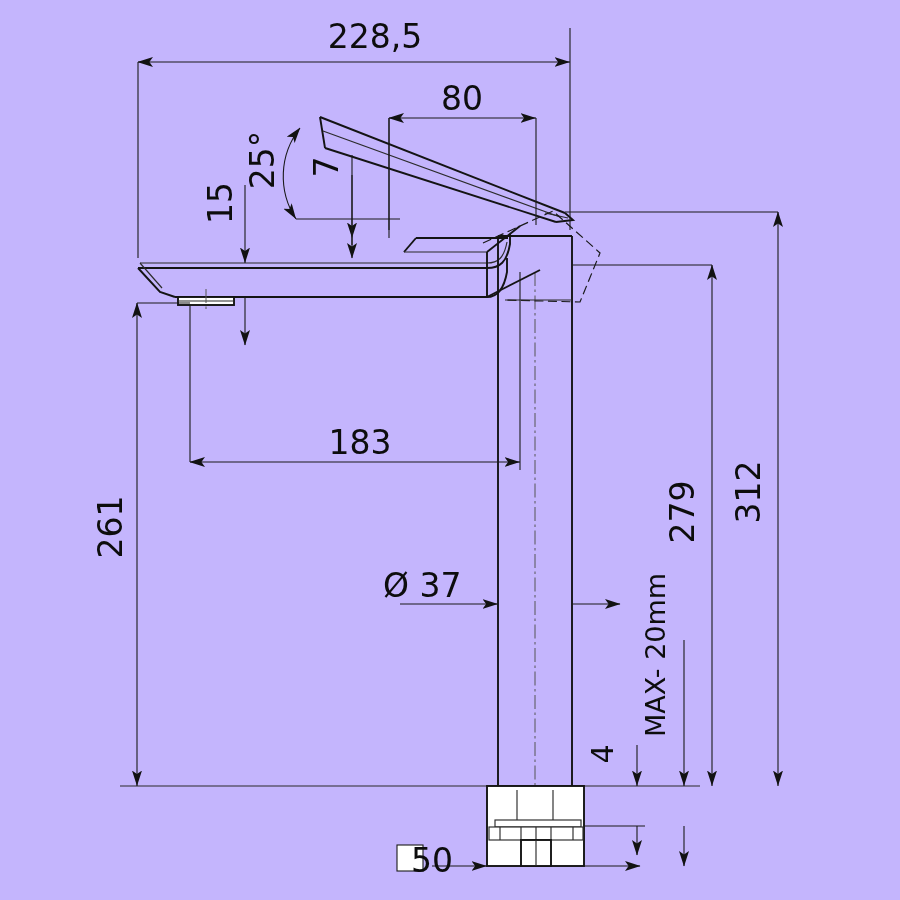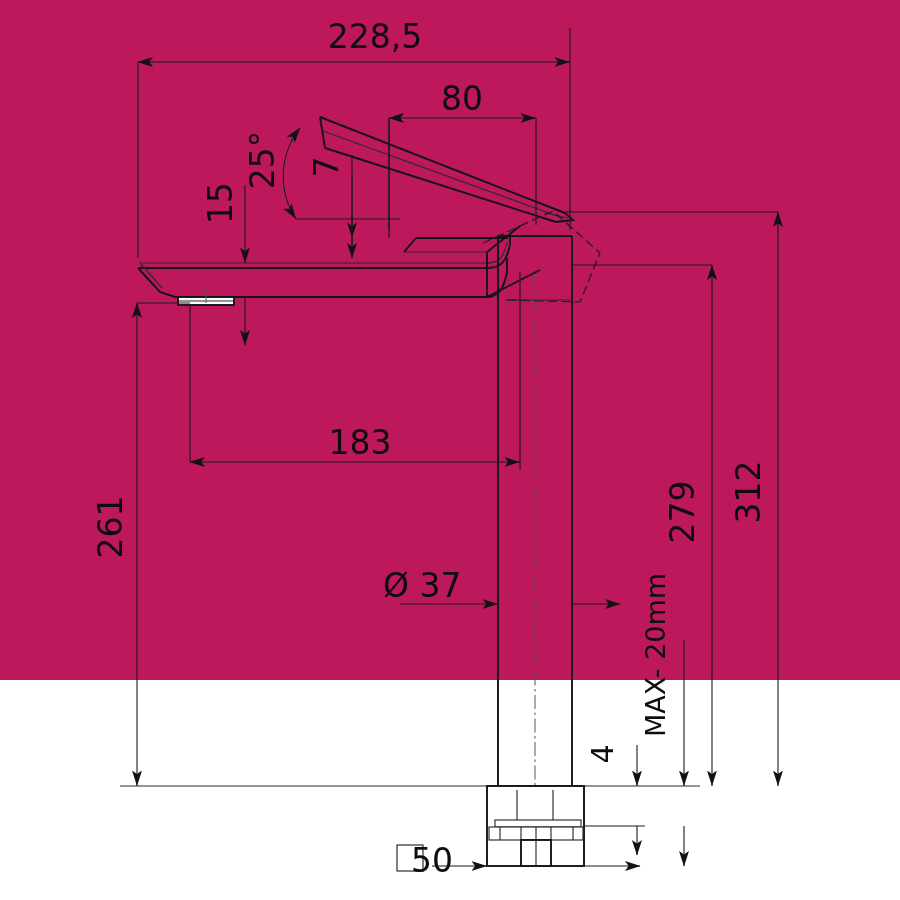--- a/index.html
+++ b/index.html
@@ -10,22 +10,22 @@
   }
   body {
     width: 900px;
     height: 900px;
     font-family: "DejaVu Sans", "Liberation Sans", sans-serif;
     overflow: hidden;
   }
   #drawing-root {
     position: relative;
     width: 900px;
-    height: 680px;
-    background: #be185d;
+    height: 900px;
+    background: #c4b5fd;
   }
   svg#cad {
     position: absolute;
     top: 0;
     left: 0;
     width: 900px;
     height: 900px;
     display: block;
   }
   

